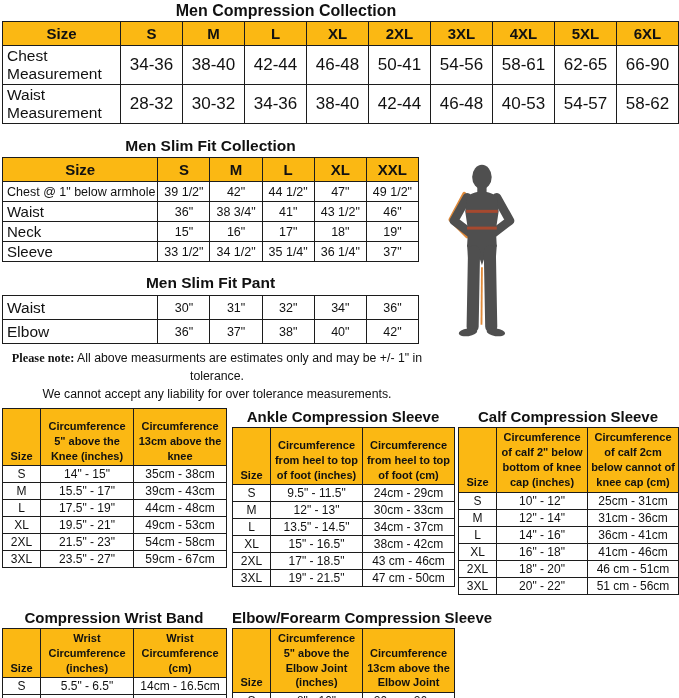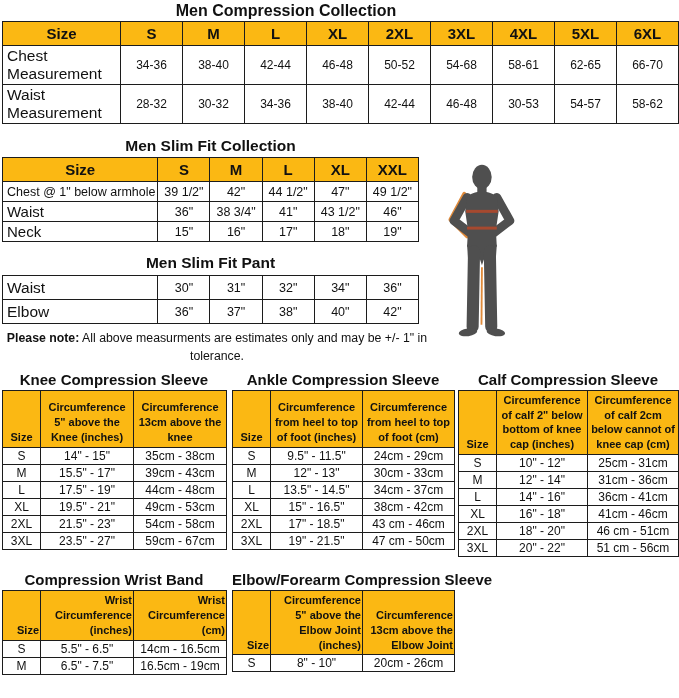--- a/index.html
+++ b/index.html
@@ -11,52 +11,52 @@
   .big-title { width:572px; text-align:center; font-weight:bold; font-size:16px; padding-top:2px; }
   .sec-title { text-align:center; font-weight:bold; font-size:15.5px; }
 
   table { border-collapse:collapse; table-layout:fixed; width:100%; }
   th, td { border:1.6px solid var(--border); overflow:hidden; }
   th { background:var(--gold); font-weight:bold; }
 
   
   .comp-wrap { width:676px; margin:1px 0 0 2px; }
   .comp-wrap th { font-size:15px; height:24px; }
-  .comp-wrap td { height:23px; text-align:center; font-size:12px; }
+  .comp-wrap td { height:23px; text-align:center; font-size:17px; }
   .comp-wrap td.first-col { text-align:left; font-size:15.5px; padding-left:4px; font-weight:normal; }
 
   
   .slim-section { display:flex; margin-top:13px; }
   .slim-left { width:417px; margin-left:2px; }
   .slim-right { flex:1; position:relative; }
   .slimfit-wrap { margin-top:2px; }
   .slimfit-wrap th { font-size:15px; height:24px; }
   .slimfit-wrap td { height:20px; text-align:center; font-size:12.5px; }
   .slimfit-wrap td.first-col { text-align:left; font-size:15px; padding-left:4px; }
   .slimfit-wrap tbody tr:first-child td.first-col { font-size:12.5px; }
   .pant-title { margin-top:12px; }
   .pant-wrap { margin-top:3px; }
   .pant-wrap td { height:24px; text-align:center; font-size:12.5px; }
   .pant-wrap td.first-col { text-align:left; font-size:15.5px; padding-left:4px; }
 
   .figure-box { position:absolute; left:20px; top:26px; }
 
   
   .note { width:430px; text-align:center; font-size:12.3px; line-height:1.45; margin-top:6px; }
-  .note b { font-weight:bold; }
+  .note b { font-weight:bold;font-family:Liberation Serif, serif; }
 
   
   .small-row { display:flex; align-items:flex-start; }
   .row1 { margin-top:5px; }
   .row2 { margin-top:14px; }
   .small-tbl { }
   .small-tbl .sec-title { font-size:15px; margin-bottom:2px; white-space:nowrap; }
   .small-tbl th { font-size:11px; line-height:1.35; vertical-align:bottom; text-align:center; padding:2px 1px 2px; font-weight:bold; }
   .row1 .small-tbl th { height:57px; }
-  .row2 .small-tbl th { height:46px;text-align:right; }
+  .row2 .small-tbl th { height:46px; }
   .small-tbl td { height:16.5px; text-align:center; font-size:12px; }
   .row2 .small-tbl td { height:15.5px; }
   .knee  { width:224px; margin-left:2px; }
   .ankle { width:222px; margin-left:6px; }
   .calf  { width:220px; margin-left:4px; }
   .wrist { width:224px; margin-left:2px; }
   .elbow { width:222px; margin-left:6px; }
 </style>
 </head>
 <body>
@@ -93,35 +93,35 @@
             <th class="head-th">6XL</th>
           </tr>
         </thead>
         <tbody>
           <tr>
             <td class="first-col">Chest Measurement</td>
             <td class="val">34-36</td>
             <td class="val">38-40</td>
             <td class="val">42-44</td>
             <td class="val">46-48</td>
-            <td class="val">50-52</td>
-            <td class="val">54-68</td>
+            <td class="val">50-41</td>
+            <td class="val">54-56</td>
             <td class="val">58-61</td>
             <td class="val">62-65</td>
-            <td class="val">66-70</td>
+            <td class="val">66-90</td>
           </tr>
           <tr>
             <td class="first-col">Waist Measurement</td>
             <td class="val">28-32</td>
             <td class="val">30-32</td>
             <td class="val">34-36</td>
             <td class="val">38-40</td>
             <td class="val">42-44</td>
             <td class="val">46-48</td>
-            <td class="val">30-53</td>
+            <td class="val">40-53</td>
             <td class="val">54-57</td>
             <td class="val">58-62</td>
           </tr>
         </tbody>
       </table>
     </div>
 
   <div class="slim-section">
     <div class="slim-left">
       <div class="sec-title">Men Slim Fit Collection</div>
@@ -163,20 +163,28 @@
                 <td class="val">46"</td>
               </tr>
               <tr>
                 <td class="first-col">Neck</td>
                 <td class="val">15"</td>
                 <td class="val">16"</td>
                 <td class="val">17"</td>
                 <td class="val">18"</td>
                 <td class="val">19"</td>
               </tr>
+              <tr>
+                <td class="first-col">Sleeve</td>
+                <td class="val">33 1/2"</td>
+                <td class="val">34 1/2"</td>
+                <td class="val">35 1/4"</td>
+                <td class="val">36 1/4"</td>
+                <td class="val">37"</td>
+              </tr>
             </tbody>
           </table>
         </div>
 
       <div class="sec-title pant-title">Men Slim Fit  Pant</div>
       <div class="pant-wrap">
           <table>
             <colgroup>
               <col style="width: 155px;">
               <col style="width: 52px;">
@@ -201,20 +209,21 @@
                 <td class="val">38"</td>
                 <td class="val">40"</td>
                 <td class="val">42"</td>
               </tr>
             </tbody>
           </table>
         </div>
 
       <div class="note">
         <b>Please note:</b><span> All above measurments are estimates only and may be +/- 1" in tolerance.</span><br>
+        <span>We cannot accept any liability for over tolerance measurements.</span>
       </div>
     </div>
 
     <div class="slim-right">
       <div class="figure-box">
         <svg width="84" height="186" viewBox="0 0 90 200">
 
           <path d="M27,33 L12,61 L30,79" fill="none" stroke="#DF8A3A" stroke-width="4" stroke-linecap="round" stroke-linejoin="round"></path>
 
           <ellipse cx="46" cy="15" rx="10.5" ry="13" fill="#4f4f4f"></ellipse>
@@ -237,21 +246,20 @@
 
           <line x1="29" y1="52" x2="63" y2="52" stroke="#A6492F" stroke-width="3.2"></line>
           <line x1="30" y1="70" x2="62" y2="70" stroke="#A6492F" stroke-width="3.2"></line>
         </svg>
       </div>
     </div>
   </div>
 
   <div class="small-row row1">
     <div class="small-tbl knee">
-      <div class="sec-title">Knee Compression Sleeve</div>
       <div>
           <table>
             <colgroup>
               <col style="width: 38px;">
               <col style="width: 93px;">
               <col style="width: 93px;">
             </colgroup>
             <thead>
               <tr>
                 <th class="size-th">Size</th>

